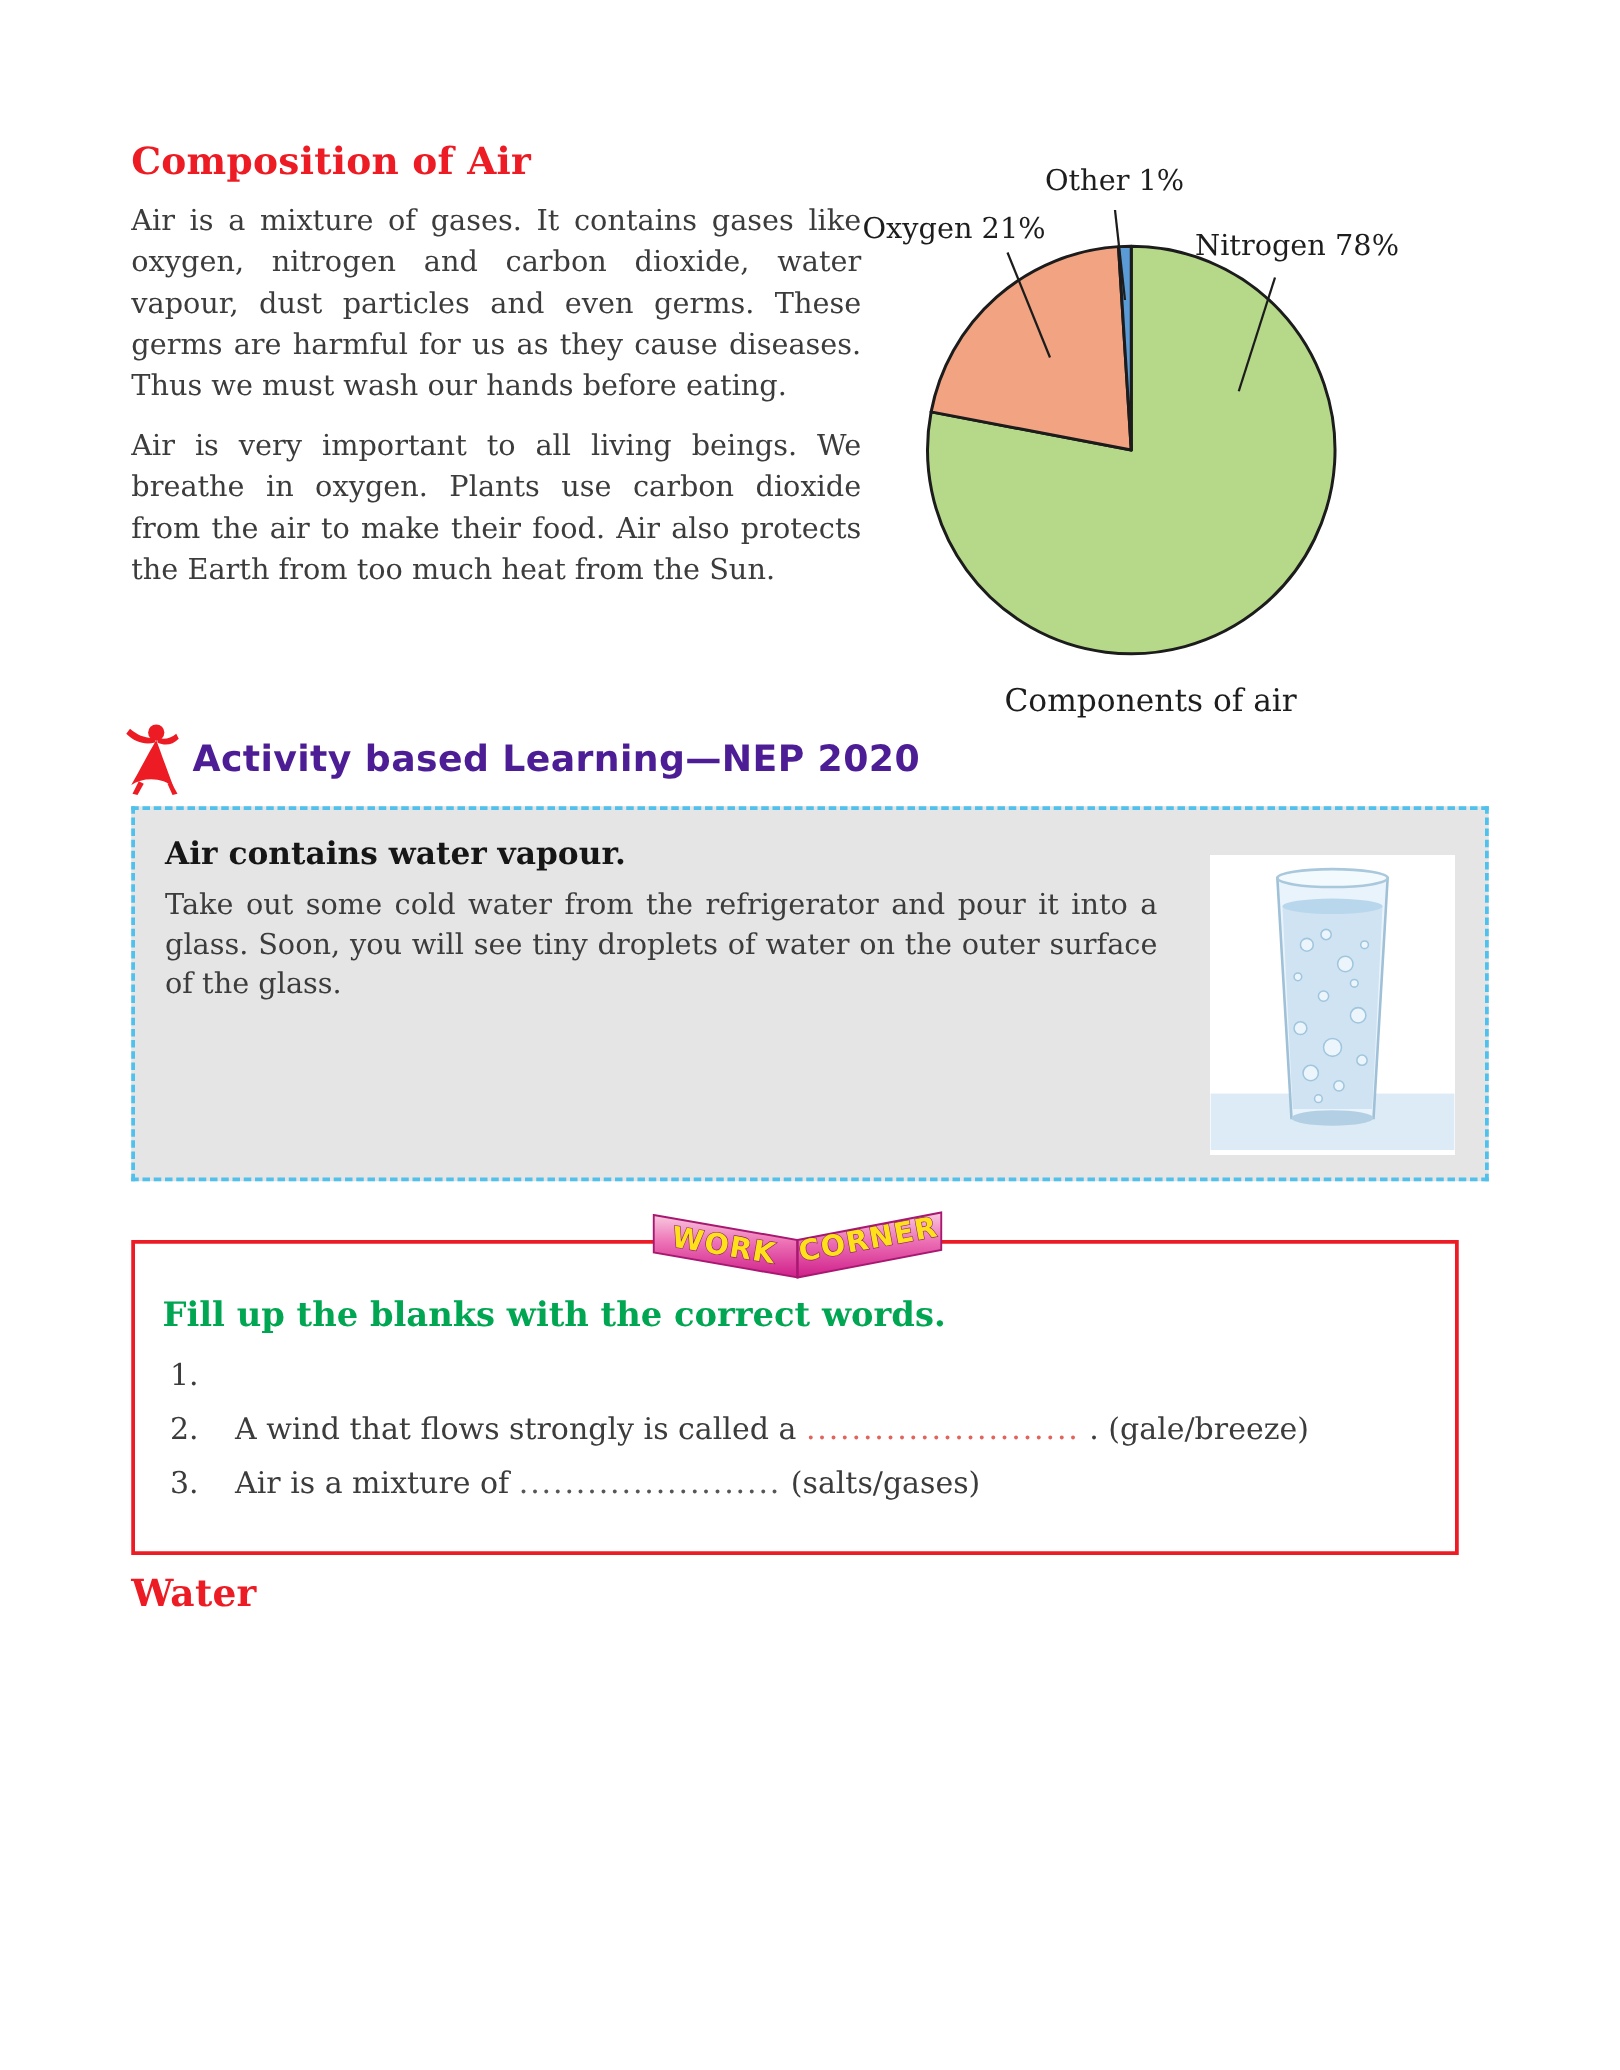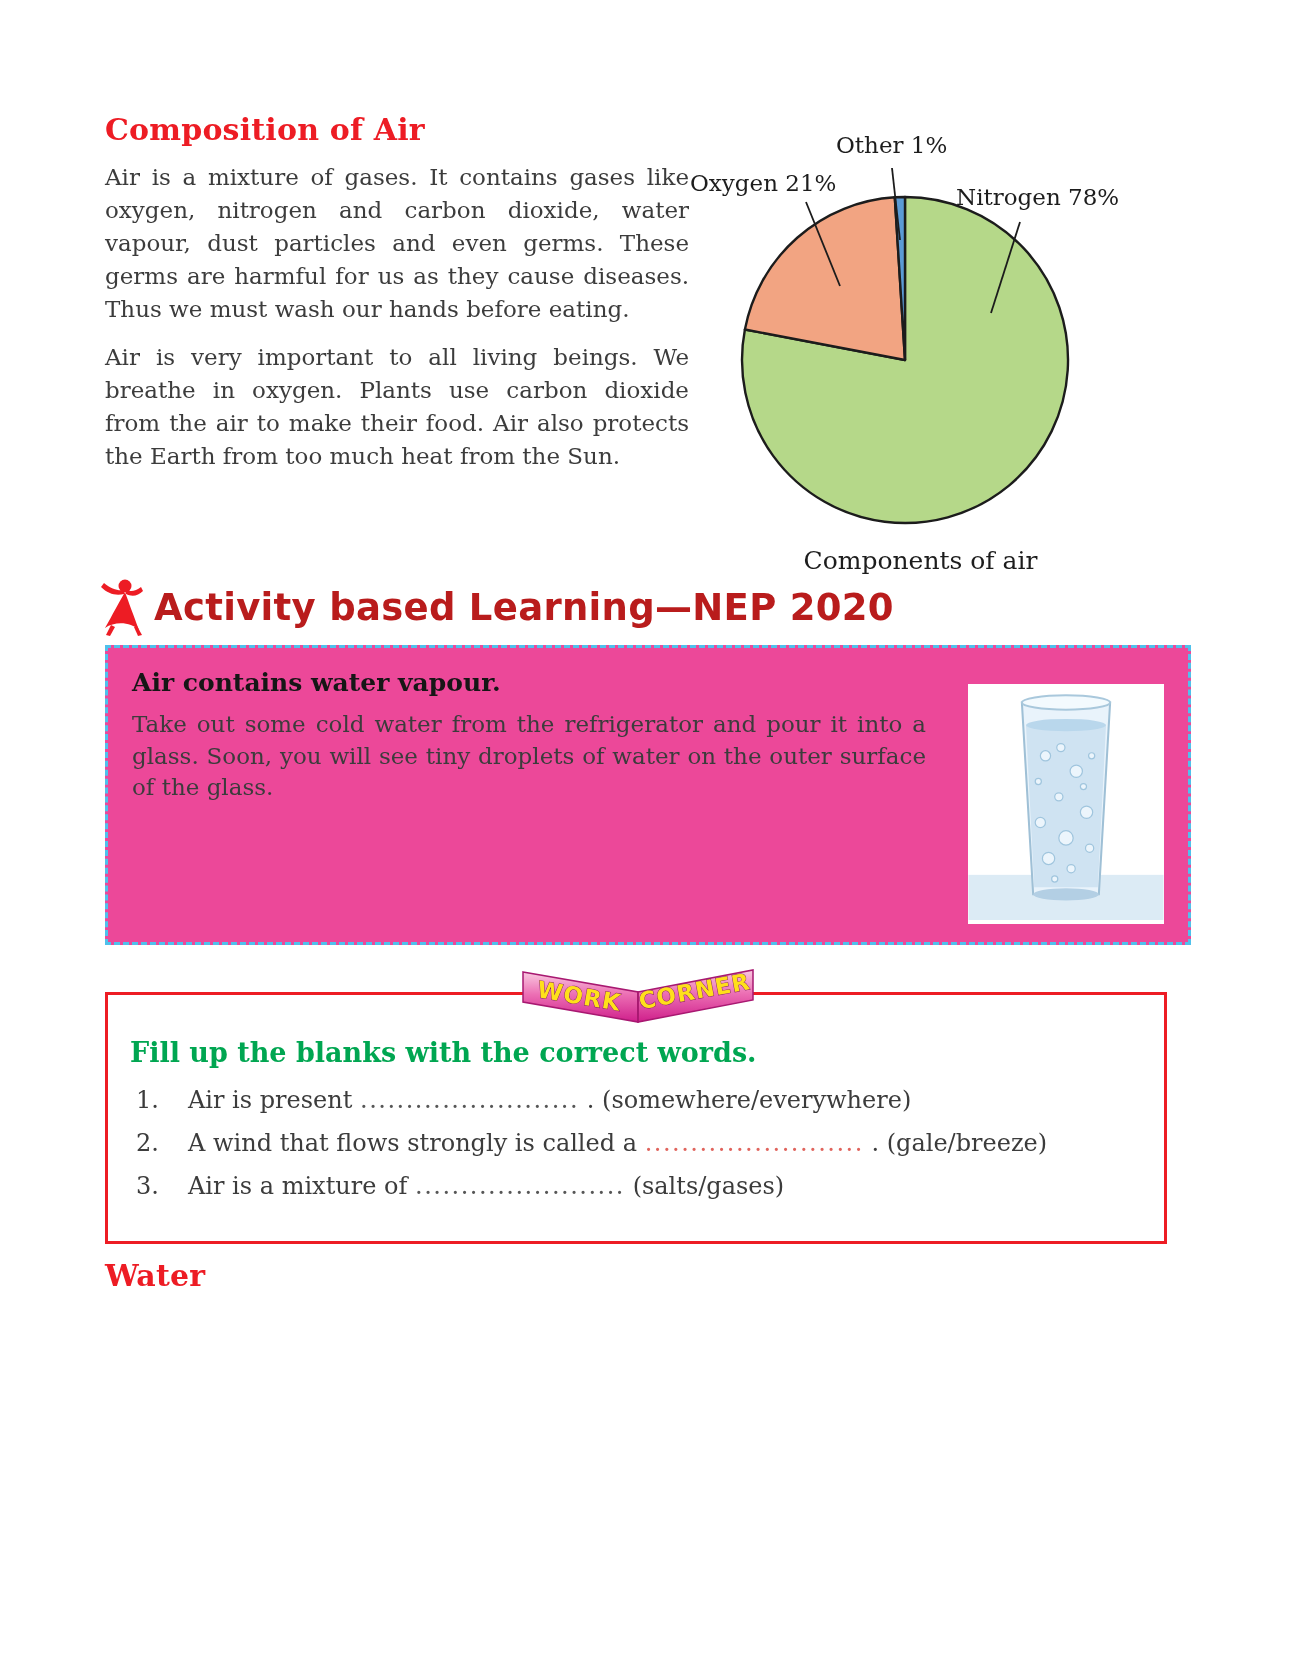--- a/index.html
+++ b/index.html
@@ -12,23 +12,23 @@
 
   .left-col { position:absolute; left:105px; top:112px; width:584px; }
   .left-col .red-heading { margin-bottom:14px; }
   .left-col p { margin-bottom:16px; }
 
   .pie-wrap { position:absolute; left:688px; top:128px; width:465px; height:450px; }
   .pie-label { position:absolute; font-size:23px; color:#1d1d1d; white-space:nowrap; }
   .pie-caption { position:absolute; top:418px; left:0; width:100%; text-align:center; font-size:25px; color:#1d1d1d; }
 
   .activity-heading-row { position:absolute; left:98px; top:578px; display:flex; align-items:center; gap:10px; }
-  .activity-heading { font-family:"DejaVu Sans","Liberation Sans",sans-serif; font-size:37px; font-weight:bold; color:#b91c1c; letter-spacing:.3px; }
-
-  .activity-box { position:absolute; left:105px; top:645px; width:1086px; min-height:292px; background:#ec4899; border:3px dashed #4fc1ec; padding:18px 24px; display:flex; gap:42px; }
+  .activity-heading { font-family:"DejaVu Sans","Liberation Sans",sans-serif; font-size:29px; font-weight:bold; color:#4c1d95; letter-spacing:.3px; }
+
+  .activity-box { position:absolute; left:105px; top:645px; width:1086px; min-height:292px; background:#e5e5e5; border:3px dashed #4fc1ec; padding:18px 24px; display:flex; gap:42px; }
   .activity-text { flex:1; }
   .activity-title { font-size:25px; font-weight:bold; color:#161616; margin:2px 0 12px; }
   .activity-para { font-size:23px; line-height:1.38; color:#3c3c3c; text-align:justify; margin-bottom:12px; }
   .glass-figure { width:196px; flex:none; margin-top:18px; background:#fff; }
 
   .work-banner { position:absolute; left:520px; top:960px; z-index:3; }
   .banner-text { font-family:"DejaVu Sans","Liberation Sans",sans-serif; font-size:23px; font-weight:bold; fill:#ffe01a; stroke:#7c1d5e; stroke-width:.9px; letter-spacing:1px; text-anchor:middle; paint-order:stroke; }
 
   .work-box { position:absolute; left:105px; top:992px; width:1062px; height:252px; border:3px solid #ed1c24; background:#fff; }
   .green-heading { font-size:27px; font-weight:bold; color:#00a651; margin:42px 0 18px 22px; }
@@ -147,25 +147,20 @@
       <line x1="118" y1="32" x2="118" y2="62" stroke="#a81871" stroke-width="1.5"></line>
       <text x="58" y="44" transform="rotate(9.5 58 44)" class="banner-text">WORK</text>
       <text x="176" y="39" transform="rotate(-10.5 176 39)" class="banner-text">CORNER</text>
     </svg>
   </div>
 
   <div class="work-box">
     <h3 class="green-heading">Fill up the blanks with the correct words.</h3>
     <div class="fill-item">
       <span class="fill-num">1.</span>
-      <span class="fill-text">
-        <span>Air is present</span>
-        <span class="blank" style="color: rgb(86, 86, 86);">........................</span>
-        <span>. (somewhere/everywhere)</span>
-      </span>
     </div>
     <div class="fill-item">
       <span class="fill-num">2.</span>
       <span class="fill-text">
         <span>A wind that flows strongly is called a</span>
         <span class="blank" style="color: rgb(224, 99, 92);">........................</span>
         <span>. (gale/breeze)</span>
       </span>
     </div>
     <div class="fill-item">

